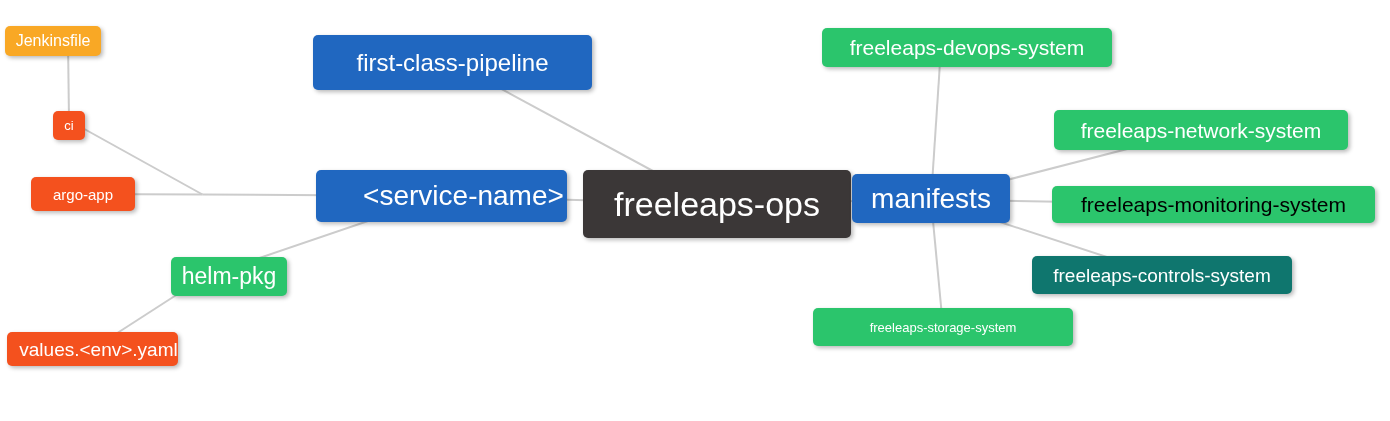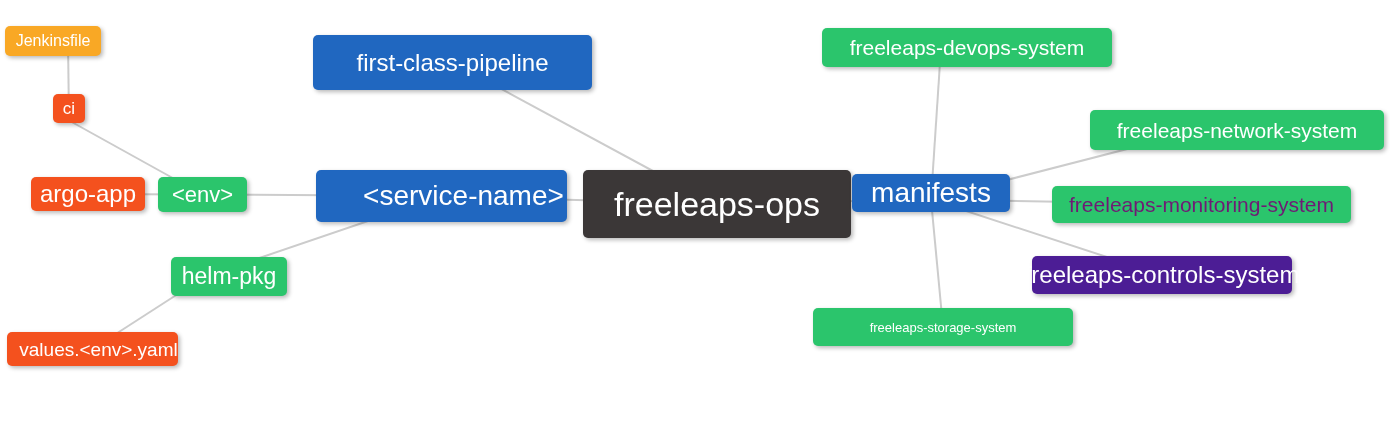--- a/index.html
+++ b/index.html
@@ -50,27 +50,26 @@
       <line x1="452.5" y1="62.5" x2="714" y2="204" stroke="#cccccc" stroke-width="2"></line>
       <line x1="441.5" y1="196" x2="714" y2="204" stroke="#cccccc" stroke-width="2"></line>
       <line x1="714" y1="204" x2="931" y2="199.5" stroke="#cccccc" stroke-width="2"></line>
       <line x1="931" y1="199.5" x2="941" y2="47.5" stroke="#cccccc" stroke-width="2"></line>
       <line x1="931" y1="199.5" x2="1201" y2="130" stroke="#cccccc" stroke-width="2"></line>
       <line x1="931" y1="199.5" x2="1213.5" y2="204.5" stroke="#cccccc" stroke-width="2"></line>
       <line x1="931" y1="199.5" x2="1162" y2="275" stroke="#cccccc" stroke-width="2"></line>
       <line x1="931" y1="199.5" x2="943" y2="327" stroke="#cccccc" stroke-width="2"></line>
     </svg>
 <div class="node" style="left: 5px; top: 26px; width: 96px; height: 30px; font-size: 16px; background: rgb(249, 168, 37); color: rgb(255, 255, 255);">Jenkinsfile</div>
-    <div class="node" style="left: 53px; top: 94px; width: 32px; height: 29px; font-size: 17px; background: rgb(244, 81, 30); color: rgb(255, 255, 255);">ci</div>
-    <div class="node" style="left: 31px; top: 177px; width: 114px; height: 34px; font-size: 24px; background: rgb(244, 81, 30); color: rgb(255, 255, 255);">argo-app</div>
-    <div class="node" style="left: 158px; top: 177px; width: 89px; height: 35px; font-size: 22px; background: rgb(43, 197, 108); color: rgb(255, 255, 255);">&lt;env&gt;</div>
+    <div class="node" style="left: 53px; top: 111px; width: 32px; height: 29px; font-size: 13px; background: rgb(244, 81, 30); color: rgb(255, 255, 255);">ci</div>
+    <div class="node" style="left: 31px; top: 177px; width: 104px; height: 34px; font-size: 15px; background: rgb(244, 81, 30); color: rgb(255, 255, 255);">argo-app</div>
     <div class="node" style="left: 147px; top: 257px; width: 116px; height: 39px; font-size: 23px; background: rgb(43, 197, 108); color: rgb(255, 255, 255); margin-left: 24px;">helm-pkg</div>
     <div class="node" style="left: 7px; top: 332px; width: 171px; height: 34px; font-size: 19px; background: rgb(244, 81, 30); color: rgb(255, 255, 255); padding-left: 12px;">values.&lt;env&gt;.yaml</div>
     <div class="node" style="left: 313px; top: 35px; width: 279px; height: 55px; font-size: 24px; background: rgb(32, 103, 192); color: rgb(255, 255, 255);">first-class-pipeline</div>
     <div class="node" style="left: 316px; top: 170px; width: 251px; height: 52px; font-size: 28px; background: rgb(32, 103, 192); color: rgb(255, 255, 255); padding-left: 44px;">&lt;service-name&gt;</div>
     <div class="node" style="left: 583px; top: 170px; width: 268px; height: 68px; font-size: 34px; background: rgb(59, 55, 55); color: rgb(255, 255, 255);">freeleaps-ops</div>
-    <div class="node" style="left: 852px; top: 174px; width: 158px; height: 38px; font-size: 28px; background: rgb(32, 103, 192); color: rgb(255, 255, 255);">manifests</div>
+    <div class="node" style="left: 852px; top: 174px; width: 158px; height: 49px; font-size: 28px; background: rgb(32, 103, 192); color: rgb(255, 255, 255);">manifests</div>
     <div class="node" style="left: 796px; top: 28px; width: 290px; height: 39px; font-size: 21px; background: rgb(43, 197, 108); color: rgb(255, 255, 255); margin-left: 26px;">freeleaps-devops-system</div>
-    <div class="node" style="left: 1054px; top: 110px; width: 294px; height: 40px; font-size: 21px; background: rgb(43, 197, 108); color: rgb(255, 255, 255); margin-left: 36px;">freeleaps-network-system</div>
-    <div class="node" style="left: 1052px; top: 186px; width: 299px; height: 37px; font-size: 21px; background: rgb(43, 197, 108); color: #701a75;">freeleaps-monitoring-system</div>
-    <div class="node" style="left: 1032px; top: 256px; width: 260px; height: 38px; font-size: 24px; background: #4c1d95; color: rgb(255, 255, 255);">freeleaps-controls-system</div>
+    <div class="node" style="left: 1054px; top: 110px; width: 294px; height: 40px; font-size: 21px; background: rgb(43, 197, 108); color: rgb(255, 255, 255);">freeleaps-network-system</div>
+    <div class="node" style="left: 1052px; top: 186px; width: 323px; height: 37px; font-size: 21px; background: rgb(43, 197, 108); color: #000000;">freeleaps-monitoring-system</div>
+    <div class="node" style="left: 1032px; top: 256px; width: 260px; height: 38px; font-size: 19px; background: #0f766e; color: rgb(255, 255, 255);">freeleaps-controls-system</div>
     <div class="node" style="left: 813px; top: 308px; width: 260px; height: 38px; font-size: 13px; background: rgb(43, 197, 108); color: rgb(255, 255, 255);">freeleaps-storage-system</div>
   </div>
 
 </body></html>

